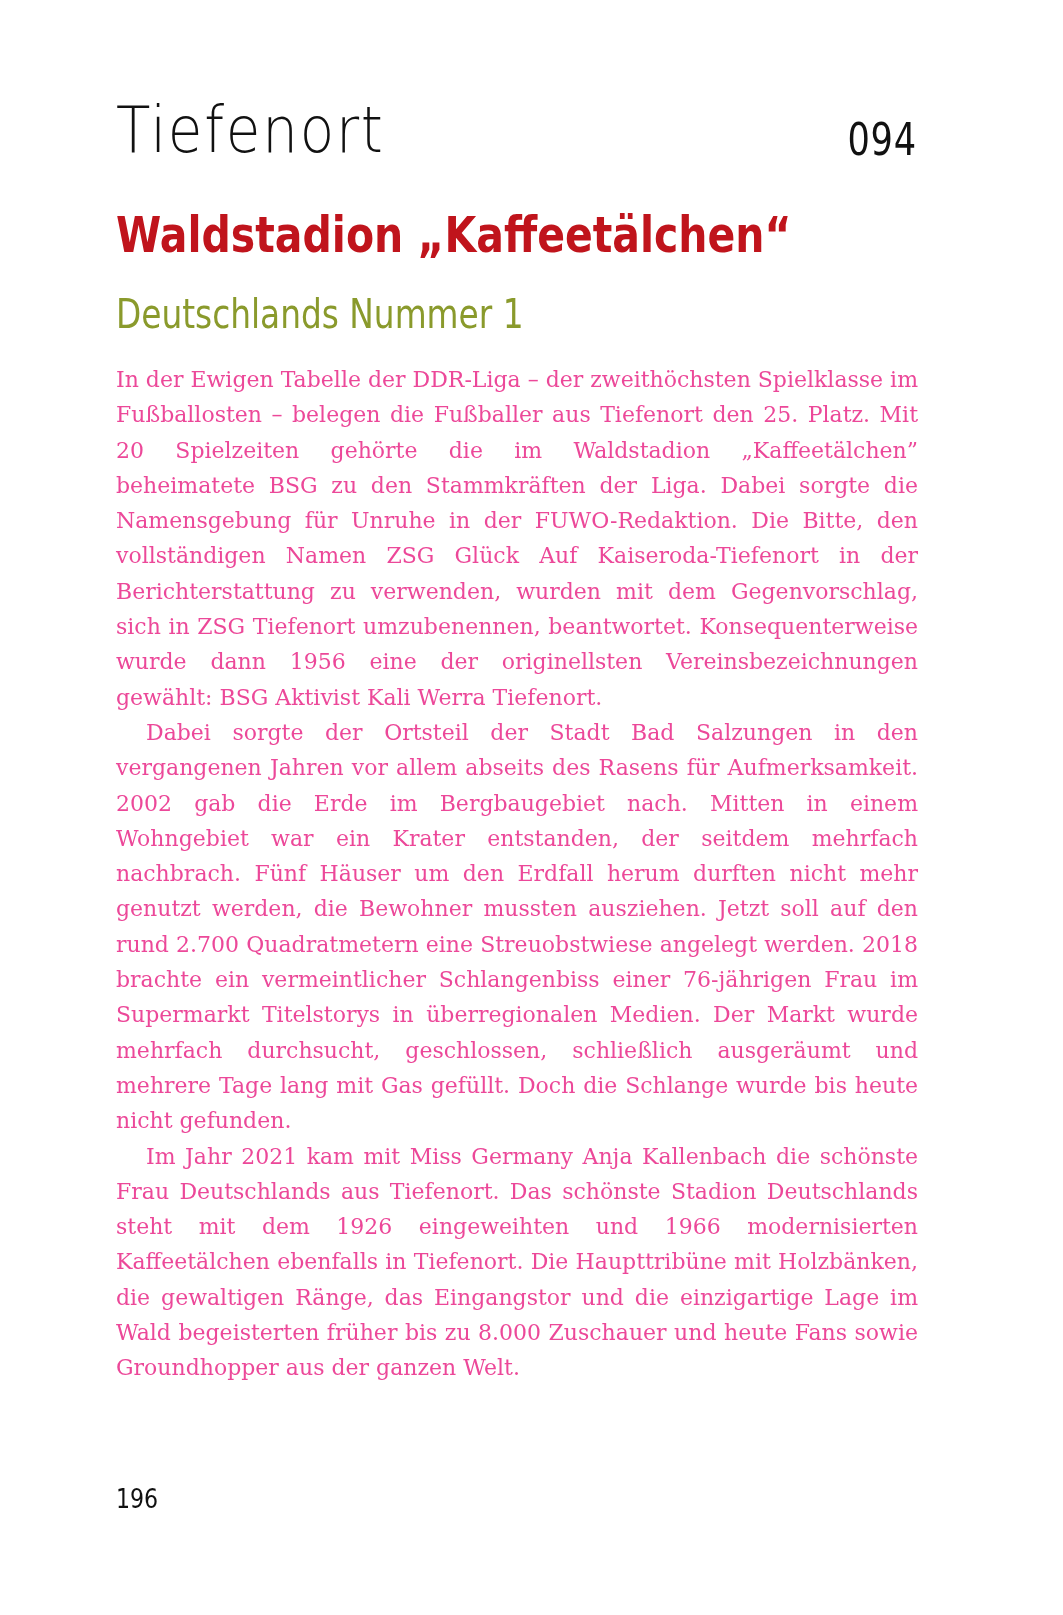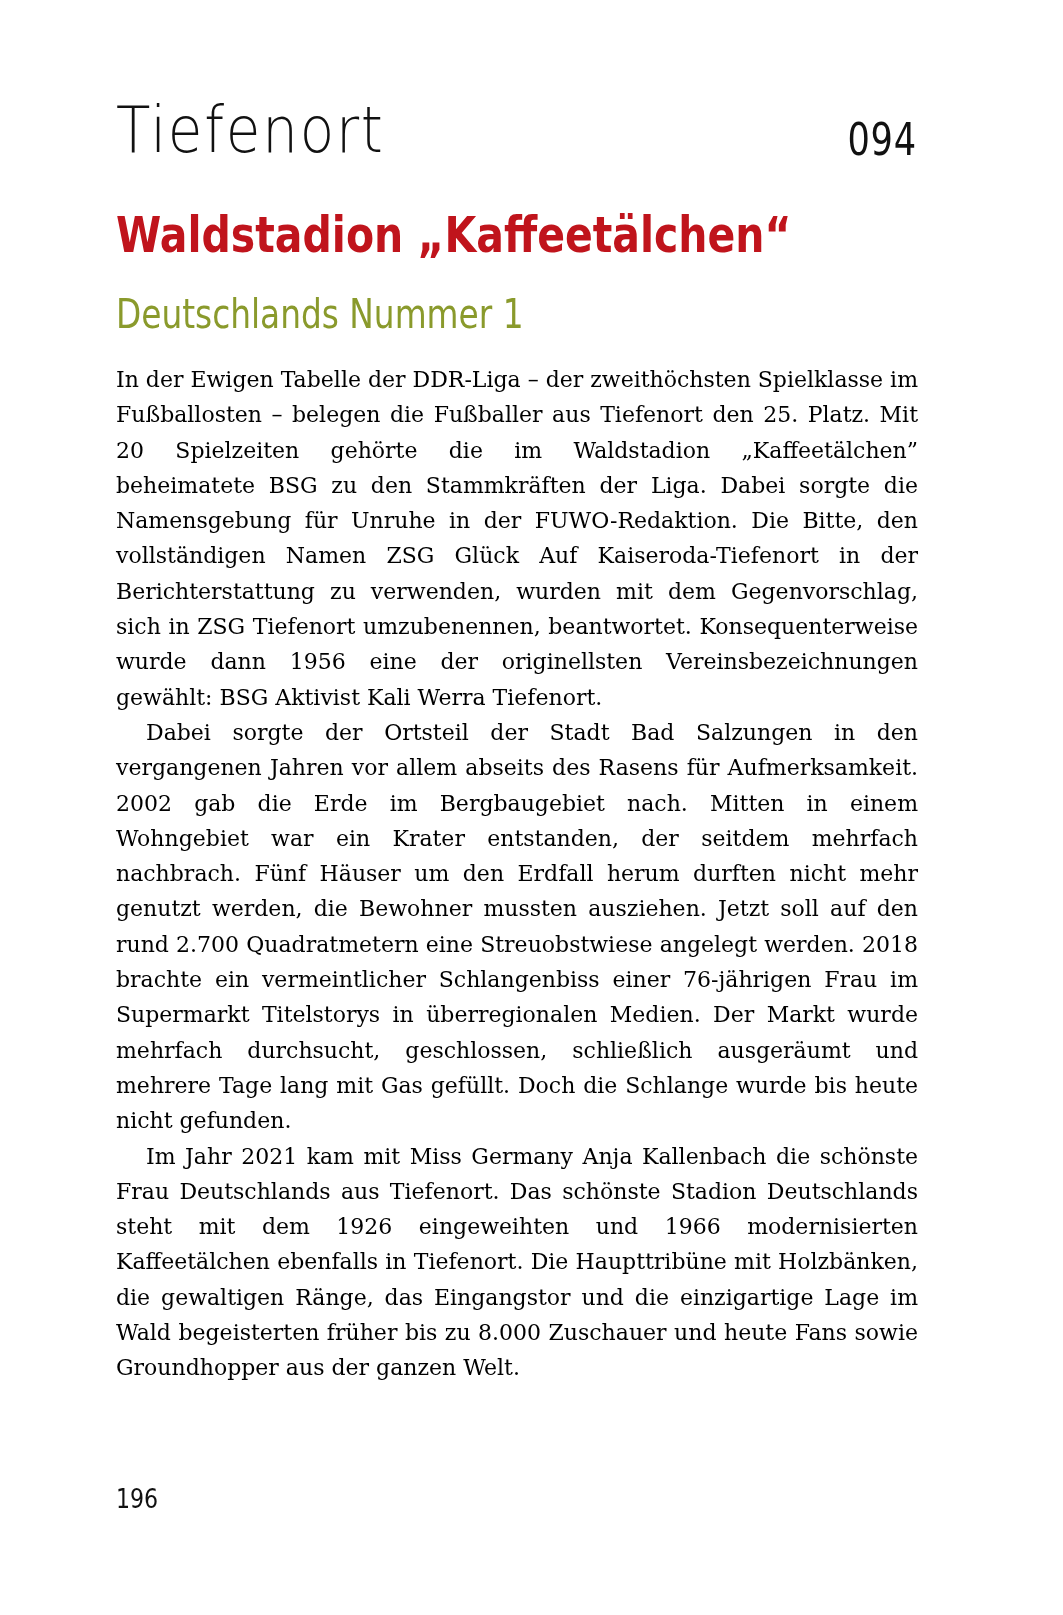--- a/index.html
+++ b/index.html
@@ -21,21 +21,21 @@
       color: #c0141c; line-height: 1; transform: scaleX(0.82); transform-origin: left top; white-space: nowrap;
     }
     .subtitle {
       position: absolute; left: 116px; top: 290px;
       font-family: "DejaVu Sans", sans-serif; font-size: 40px; color: #8a9a2c;
       line-height: 1; transform: scaleX(0.82); transform-origin: left top; white-space: nowrap;
     }
     .body {
       position: absolute; left: 116px; top: 358px; width: 802px;
       font-family: "DejaVu Serif", serif; font-size: 22px; line-height: 35.3px;
-      color: #000000; text-align: justify; hyphens: manual;
+      color: #ec4899; text-align: justify; hyphens: manual;
     }
     .body p { margin: 0; text-indent: 0; }
     .body p + p { text-indent: 30px; }
     .folio {
       position: absolute; left: 116px; top: 1480px;
       font-family: "DejaVu Sans", sans-serif; font-size: 26px; color: #111;
       transform: scaleX(0.85); transform-origin: left top;
     }
   </style>
 </head>

